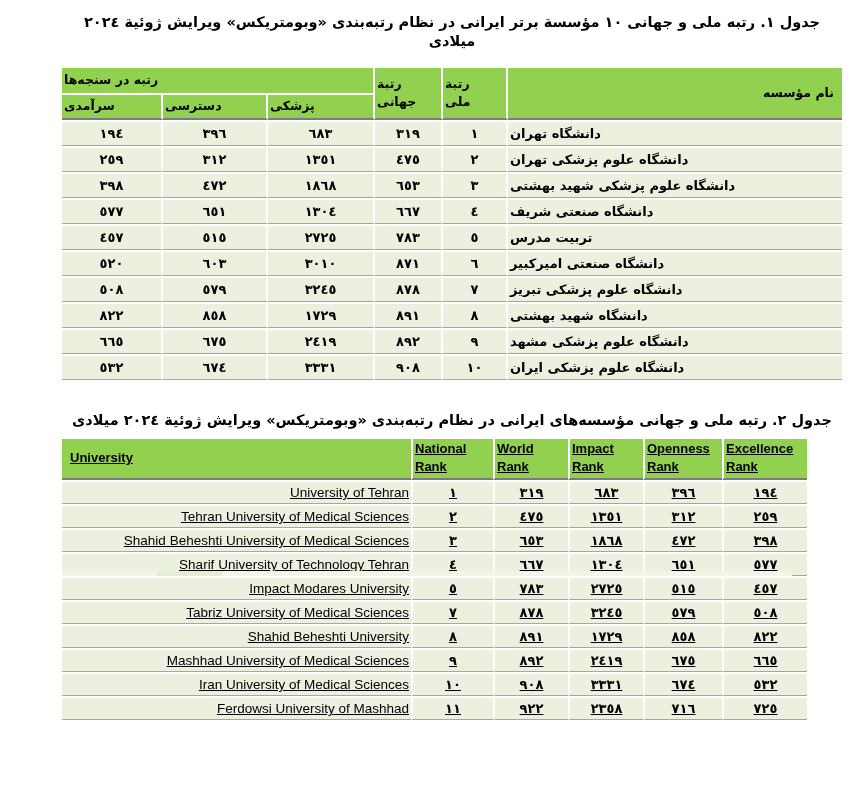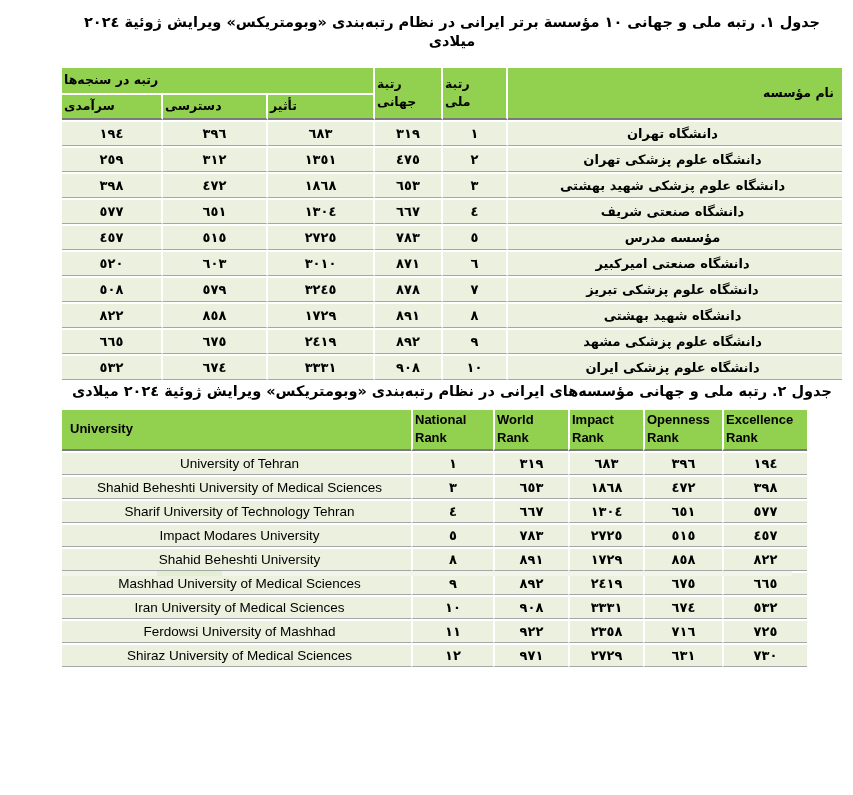--- a/index.html
+++ b/index.html
@@ -22,30 +22,30 @@
   .tbl-title {
     direction: rtl;
     width: 780px;
     text-align: center;
     font-weight: bold;
     font-size: 14.5px;
     color: #000;
     line-height: 1.3;
   }
   #title1 { margin-bottom: 15px; }
-  #title2 { margin-bottom: 7px; }
+  #title2 { margin-top: 29px; margin-bottom: 7px; }
 
   table.tbl {
     border-collapse: separate;
     border-spacing: 0 2px;
     table-layout: fixed;
     background: #ffffff;
   }
   #t1 { width: 780px; direction: rtl; }
-  #t2 { width: 745px; direction: ltr; }
+  #t2 { width: 745px; direction: ltr; text-decoration: underline; }
 
   .tbl th {
     background: #92D050;
     color: #000;
     font-weight: bold;
     text-align: left;
     vertical-align: middle;
     white-space: pre-line;
     padding: 1px 2px;
   }
@@ -82,27 +82,27 @@
   #t1 tbody td { height: 23px; }
   #t2 tbody td { height: 21px; }
 
   .tbl tbody td.c-num {
     text-align: center;
     font-weight: bold;
     font-size: 13px;
     font-family: "DejaVu Sans", sans-serif;
   }
   #t1 tbody td.c-name {
-    text-align: center;
+    text-align: left;
     padding-inline-start: 7px;
     font-weight: bold;
     font-size: 13px;
   }
   #t2 tbody td.c-name {
-    text-align: center;
+    text-align: right;
     padding-inline-start: 8px;
     font-weight: normal;
     font-size: 13.5px;
     font-family: "Liberation Sans", "DejaVu Sans", sans-serif;
   }
 
   
   .bottom-strip {
     position: absolute;
     left: 62px;
@@ -140,21 +140,21 @@
       <thead>
         <tr class="main">
           <th class="name-h" rowspan="2">نام مؤسسه</th>
           <th rowspan="2">رتبة
 ملی</th>
           <th rowspan="2">رتبة
 جهانی</th>
           <th colspan="3" class="grp">رتبه در سنجه‌ها</th>
         </tr>
         <tr class="sub">
-          <th>تأثیر</th>
+          <th>پزشکی</th>
           <th>دسترسی</th>
           <th>سرآمدی</th>
         </tr>
       </thead>
       <tbody>
           <tr>
             <td class="c-name">دانشگاه تهران</td>
             <td class="c-num">١</td>
             <td class="c-num">٣١٩</td>
             <td class="c-num">٦٨٣</td>
@@ -179,21 +179,21 @@
           </tr>
           <tr>
             <td class="c-name">دانشگاه صنعتی شریف</td>
             <td class="c-num">٤</td>
             <td class="c-num">٦٦٧</td>
             <td class="c-num">١٣٠٤</td>
             <td class="c-num">٦٥١</td>
             <td class="c-num">٥٧٧</td>
           </tr>
           <tr>
-            <td class="c-name">مؤسسه مدرس</td>
+            <td class="c-name">تربیت مدرس</td>
             <td class="c-num">٥</td>
             <td class="c-num">٧٨٣</td>
             <td class="c-num">٢٧٢٥</td>
             <td class="c-num">٥١٥</td>
             <td class="c-num">٤٥٧</td>
           </tr>
           <tr>
             <td class="c-name">دانشگاه صنعتی امیرکبیر</td>
             <td class="c-num">٦</td>
             <td class="c-num">٨٧١</td>
@@ -265,20 +265,28 @@
       <tbody>
           <tr>
             <td class="c-name">University of Tehran</td>
             <td class="c-num">١</td>
             <td class="c-num">٣١٩</td>
             <td class="c-num">٦٨٣</td>
             <td class="c-num">٣٩٦</td>
             <td class="c-num">١٩٤</td>
           </tr>
           <tr>
+            <td class="c-name">Tehran University of Medical Sciences</td>
+            <td class="c-num">٢</td>
+            <td class="c-num">٤٧٥</td>
+            <td class="c-num">١٣٥١</td>
+            <td class="c-num">٣١٢</td>
+            <td class="c-num">٢٥٩</td>
+          </tr>
+          <tr>
             <td class="c-name">Shahid Beheshti University of Medical Sciences</td>
             <td class="c-num">٣</td>
             <td class="c-num">٦٥٣</td>
             <td class="c-num">١٨٦٨</td>
             <td class="c-num">٤٧٢</td>
             <td class="c-num">٣٩٨</td>
           </tr>
           <tr>
             <td class="c-name">Sharif University of Technology Tehran</td>
             <td class="c-num">٤</td>
@@ -289,20 +297,28 @@
           </tr>
           <tr>
             <td class="c-name">Impact Modares University</td>
             <td class="c-num">٥</td>
             <td class="c-num">٧٨٣</td>
             <td class="c-num">٢٧٢٥</td>
             <td class="c-num">٥١٥</td>
             <td class="c-num">٤٥٧</td>
           </tr>
           <tr>
+            <td class="c-name">Tabriz University of Medical Sciences</td>
+            <td class="c-num">٧</td>
+            <td class="c-num">٨٧٨</td>
+            <td class="c-num">٣٢٤٥</td>
+            <td class="c-num">٥٧٩</td>
+            <td class="c-num">٥٠٨</td>
+          </tr>
+          <tr>
             <td class="c-name">Shahid Beheshti University</td>
             <td class="c-num">٨</td>
             <td class="c-num">٨٩١</td>
             <td class="c-num">١٧٢٩</td>
             <td class="c-num">٨٥٨</td>
             <td class="c-num">٨٢٢</td>
           </tr>
           <tr>
             <td class="c-name">Mashhad University of Medical Sciences</td>
             <td class="c-num">٩</td>
@@ -320,28 +336,20 @@
             <td class="c-num">٥٣٢</td>
           </tr>
           <tr>
             <td class="c-name">Ferdowsi University of Mashhad</td>
             <td class="c-num">١١</td>
             <td class="c-num">٩٢٢</td>
             <td class="c-num">٢٣٥٨</td>
             <td class="c-num">٧١٦</td>
             <td class="c-num">٧٢٥</td>
           </tr>
-          <tr>
-            <td class="c-name">Shiraz University of Medical Sciences</td>
-            <td class="c-num">١٢</td>
-            <td class="c-num">٩٧١</td>
-            <td class="c-num">٢٧٢٩</td>
-            <td class="c-num">٦٣١</td>
-            <td class="c-num">٧٣٠</td>
-          </tr>
         </tbody>
     </table>
 
   </div>
 
   <div class="bottom-strip">
     <span class="darker"></span>
   </div>
 </div>
 

